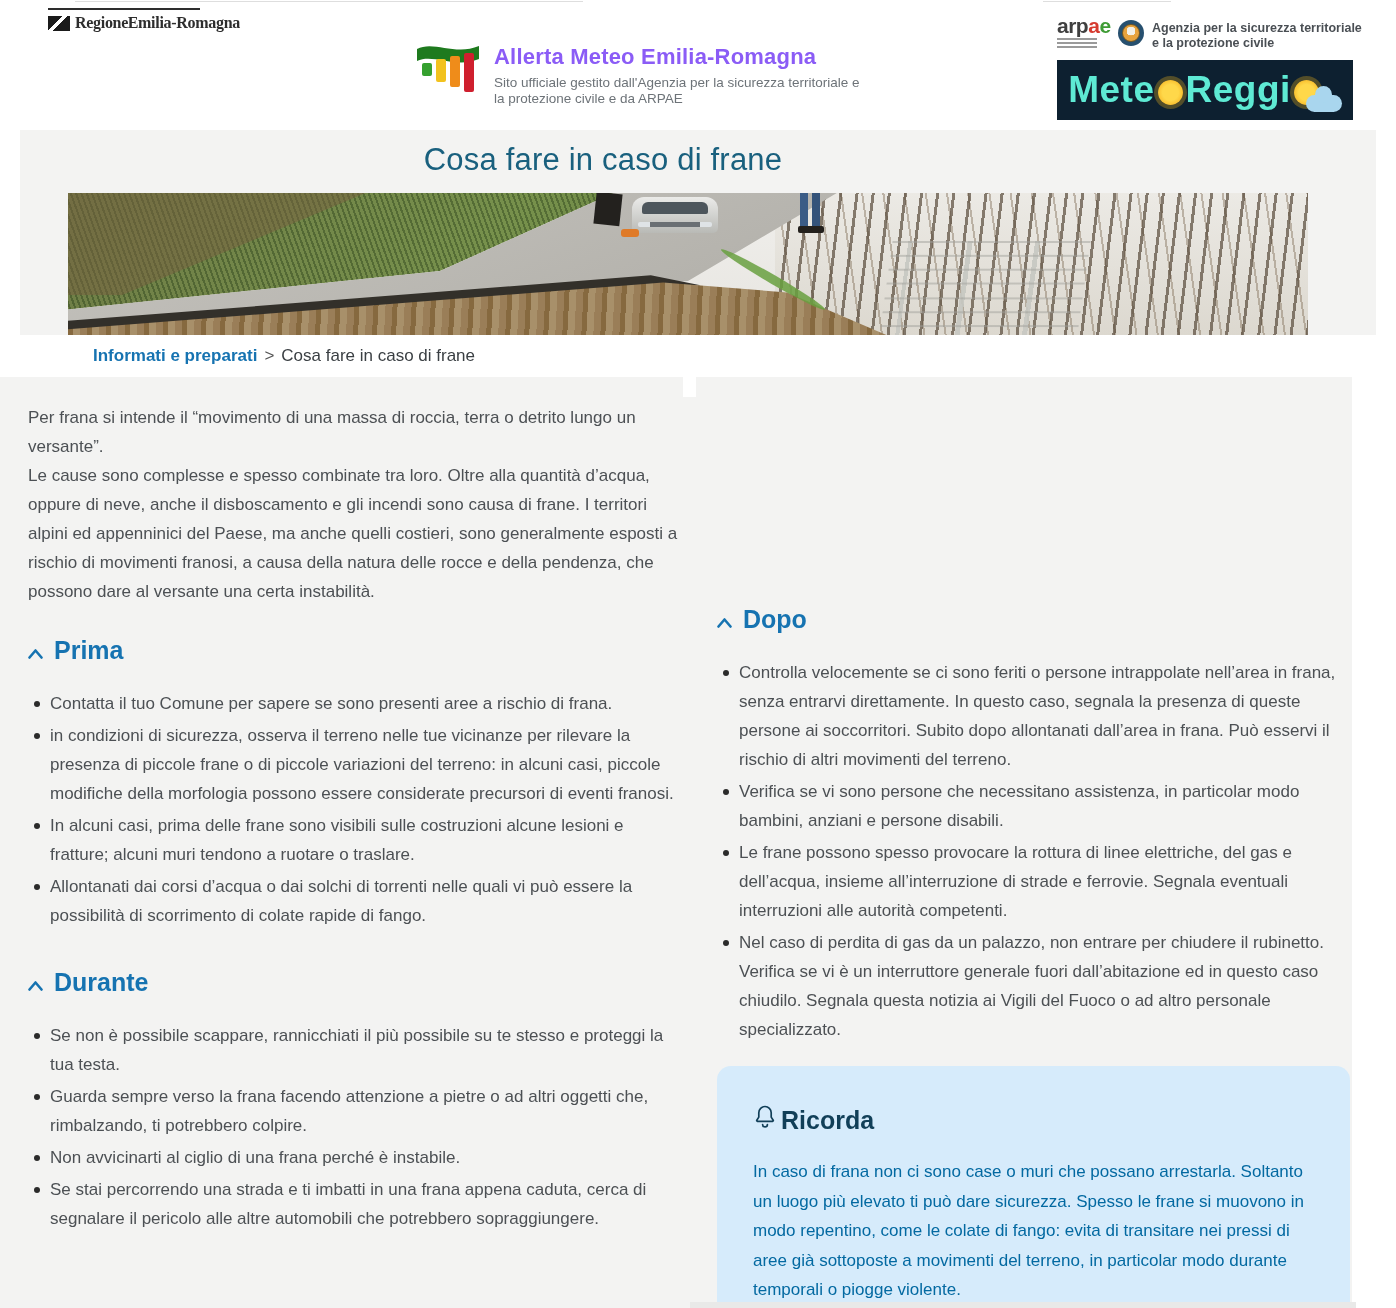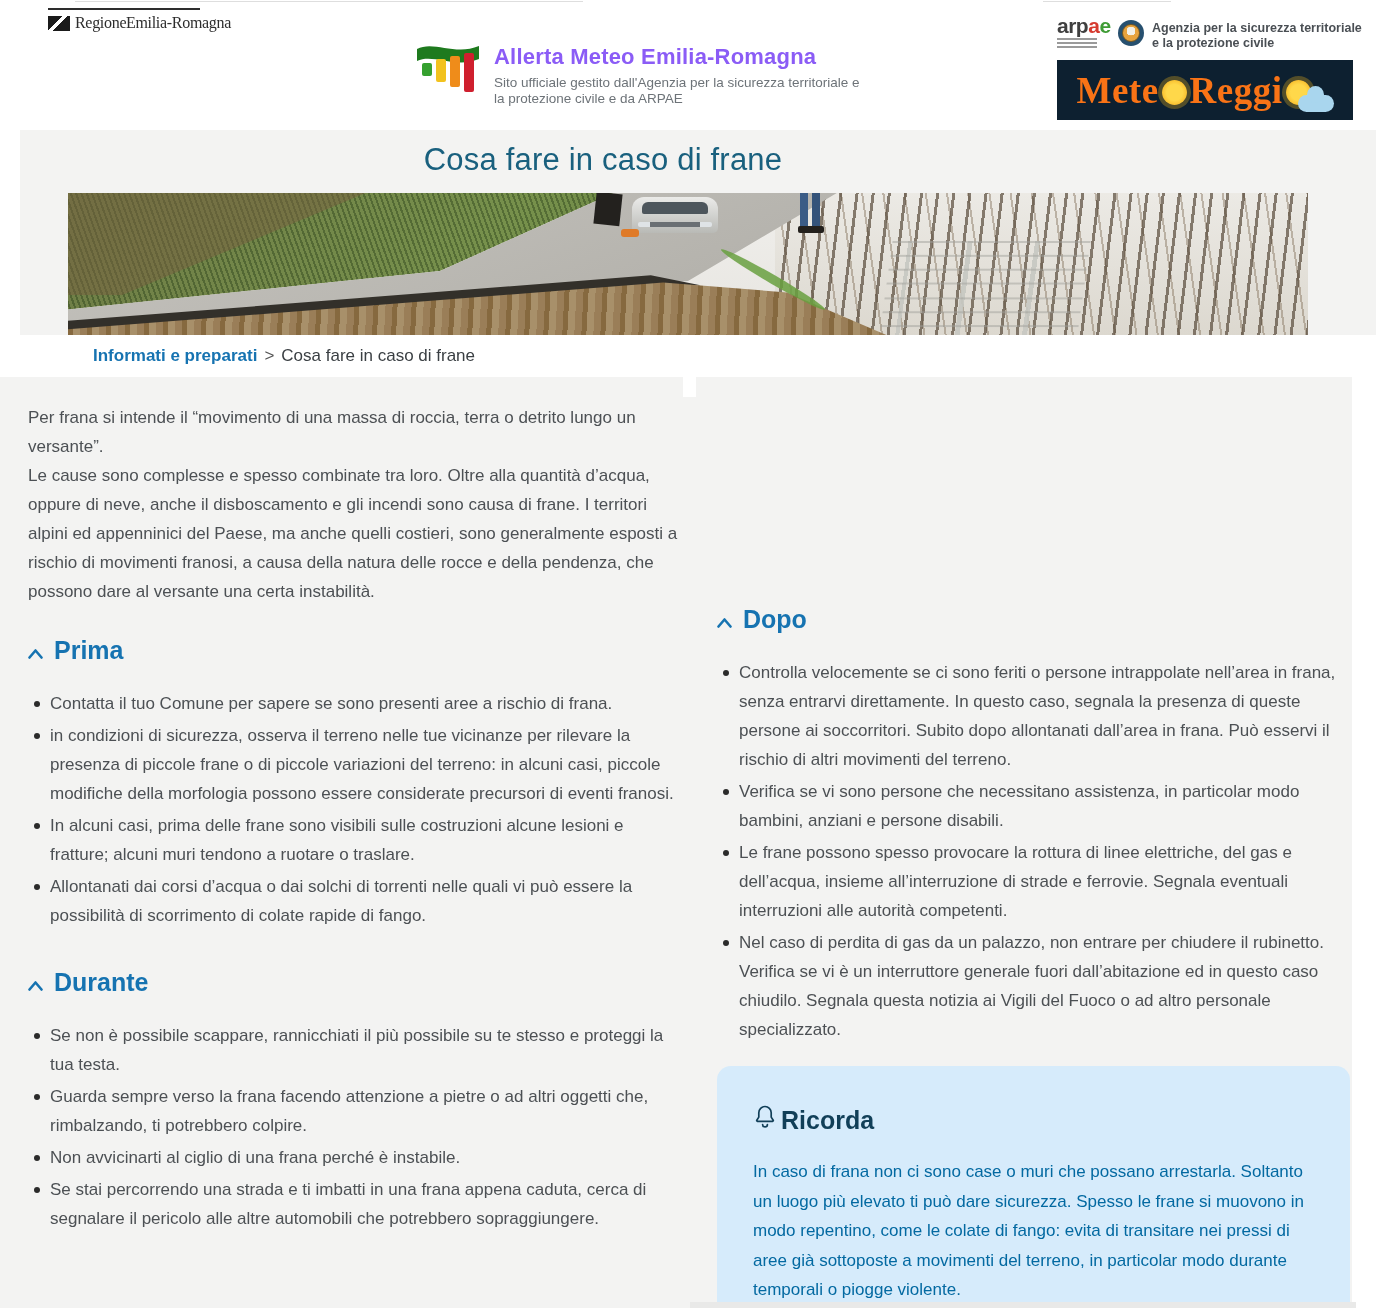--- a/index.html
+++ b/index.html
@@ -12,21 +12,21 @@
   
   .header { position:absolute; left:0; top:0; width:1396px; height:130px; background:#fff; }
   .hdr-rule-left  { position:absolute; left:75px;  top:1px; width:508px; height:1px; background:#dedede; }
   .hdr-rule-right { position:absolute; left:1043px; top:1px; width:128px; height:1px; background:#dedede; }
 
   .region-logo { position:absolute; left:48px; top:8px; cursor:pointer; }
   .region-bar { width:152px; height:2px; background:#2d2d2d; margin-bottom:4px; }
   .region-row { display:flex; align-items:center; gap:5px; }
   .region-glyph { width:22px; height:15px;
     background:linear-gradient(135deg,#1b1b1b 40%,#fff 40%,#fff 54%,#1b1b1b 54%); }
-  .region-text { font-family:"Liberation Serif", serif; font-weight:400; font-size:16px;
+  .region-text { font-family:"Liberation Serif", serif; font-weight:700; font-size:16px;
     color:#2d2d2d; word-spacing:-4px; letter-spacing:-0.3px; }
 
   .brand { position:absolute; left:415px; top:42px; display:flex; gap:13px; cursor:pointer; }
   .brand-text { padding-top:2px; }
   .brand-title { font-size:22px; font-weight:700; color:#8b5cf6; letter-spacing:0.2px; }
   .brand-sub { font-size:13.5px; color:#6d7378; line-height:16px; margin-top:5px; }
 
   .arpae { position:absolute; left:1057px; top:16px; cursor:pointer; }
   .arpae-word { font-size:21px; font-weight:800; letter-spacing:-0.5px; line-height:20px; }
   .arpae-dark  { color:#3f3f3f; }
@@ -37,21 +37,21 @@
   .pc-badge { position:absolute; left:1118px; top:20px; width:26px; height:26px; border-radius:50%;
     background:#27506f; display:flex; align-items:center; justify-content:center; }
   .pc-badge-inner { width:18px; height:18px; border-radius:50%; border:1px solid #7a5a20;
     background:radial-gradient(circle at 50% 38%, #f3f0e6 0 34%, #e8a33d 35% 100%); }
 
   .agency { position:absolute; left:1152px; top:21px; width:218px;
     font-size:12.5px; font-weight:700; color:#4a4f54; line-height:15px; }
 
   .meteo { position:absolute; left:1057px; top:60px; width:296px; height:60px; background:#0d2030;
     display:flex; align-items:center; justify-content:center; cursor:pointer; }
-  .meteo-text { color:#f97316; font-size:37px; font-weight:800; letter-spacing:0.5px;font-family:Liberation Serif, serif; }
+  .meteo-text { color:#5eead4; font-size:37px; font-weight:800; letter-spacing:0.5px; }
   .sun { width:25px; height:25px; border-radius:50%; display:inline-block; position:relative; top:2px; margin:0 3px;
     background:radial-gradient(circle,#ffd84a 45%,#f2a512 100%);
     box-shadow:0 0 0 4px rgba(245,186,27,.30); }
   .cloud { position:relative; width:36px; height:17px; background:#a9d6ee; border-radius:10px;
     display:inline-block; margin-left:-16px; top:13px; }
   .cloud::before { content:""; position:absolute; left:9px; top:-9px; width:17px; height:17px;
     border-radius:50%; background:#a9d6ee; }
 
   
   .title-band { position:absolute; left:20px; top:130px; width:1356px; height:205px; background:#f3f3f2; }

